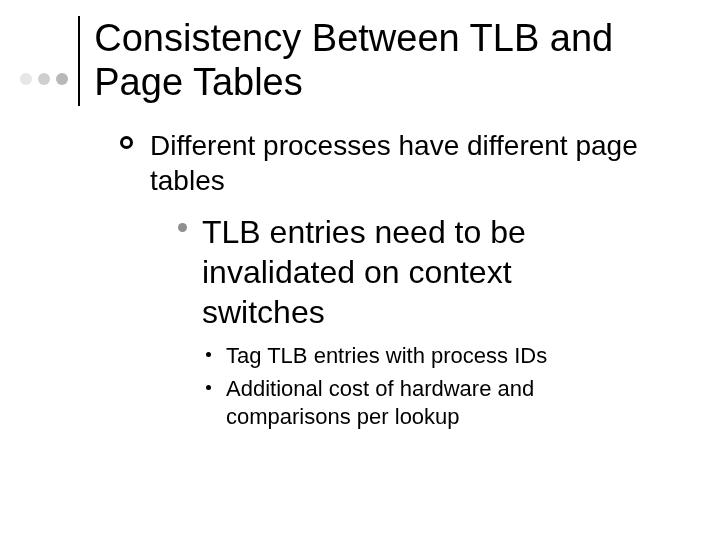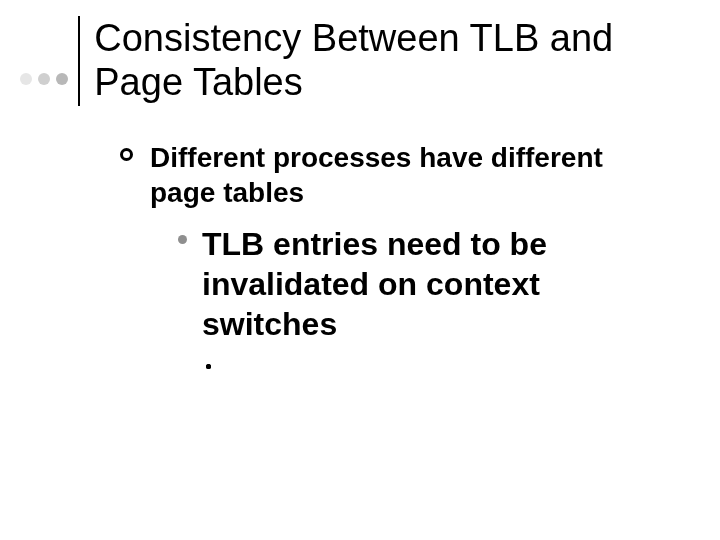--- a/index.html
+++ b/index.html
@@ -49,24 +49,23 @@
     margin-right: 14px;
   }
   .title {
     font-size: 38px;
     line-height: 1.15;
     font-weight: 400;
     letter-spacing: 0px;
   }
   .body {
     position: absolute;
-    top: 140px;
+    top: 128px;
     left: 120px;
     right: 40px;
-    font-weight: bold;
   }
   .lvl1 {
     font-size: 28px;
     line-height: 1.25;
     margin-bottom: 14px;
     position: relative;
     padding-left: 30px;
   }
   .lvl1 .bullet-ring {
     position: absolute;
@@ -144,20 +143,22 @@
     <div class="lvl2-wrap">
       <div class="lvl2">
         <span class="bullet-dot"></span>
         <span>TLB entries need to be invalidated on context switches</span>
       </div>
     </div>
 
     <div class="lvl3-wrap">
       <div class="lvl3">
         <span class="bullet-mini"></span>
+        <span>Tag TLB entries with process IDs</span>
       </div>
       <div class="lvl3">
         <span class="bullet-mini"></span>
+        <span>Additional cost of hardware and comparisons per lookup</span>
       </div>
     </div>
 
   </div>
 </div>
 
 </body></html>

